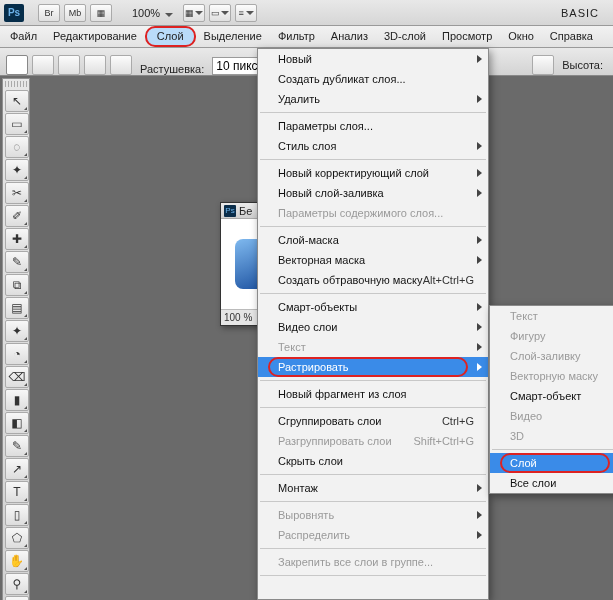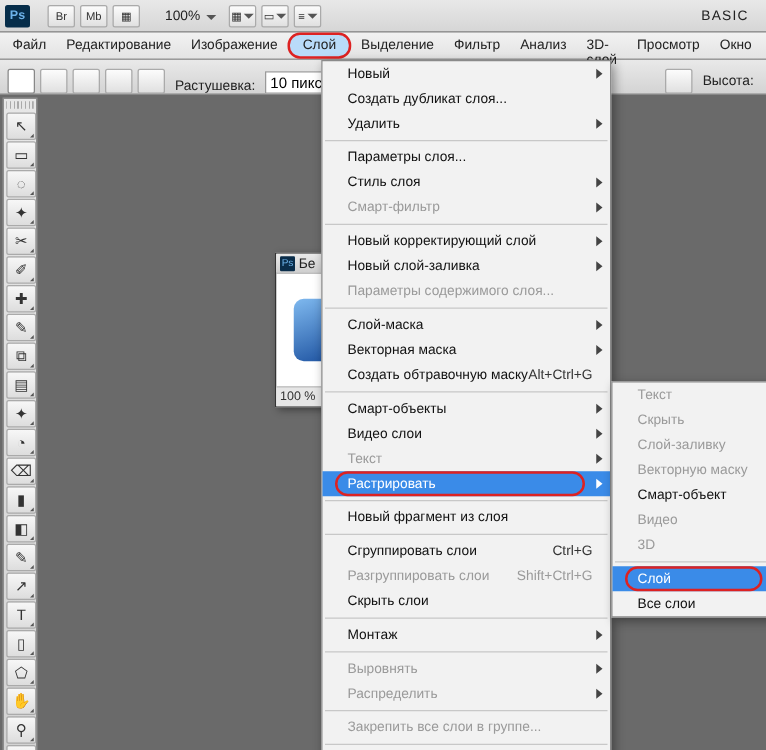--- a/index.html
+++ b/index.html
@@ -63,21 +63,20 @@
   <span class="zoom"><span>100%</span> <span class="dd-car"></span></span>
   <div class="tb-btn">▦<span class="dd-car"></span></div>
   <div class="tb-btn">▭<span class="dd-car"></span></div>
   <div class="tb-btn">≡<span class="dd-car"></span></div>
   <span class="basic">BASIC</span>
 </div>
 
 <div class="menubar" id="menubar">
     <div class="menu-item">Файл</div>
     <div class="menu-item">Редактирование</div>
-    <div class="menu-item">Изображение</div>
     <div class="menu-item hl">Слой</div>
     <div class="menu-item">Выделение</div>
     <div class="menu-item">Фильтр</div>
     <div class="menu-item">Анализ</div>
     <div class="menu-item">3D-слой</div>
     <div class="menu-item">Просмотр</div>
     <div class="menu-item">Окно</div>
     <div class="menu-item">Справка</div>
   </div>
 
@@ -146,24 +145,20 @@
       <span class="arrow"></span>
     </div>
     <div class="sep"></div>
     <div class="row">
       <span>Параметры слоя...</span>
     </div>
     <div class="row">
       <span>Стиль слоя</span>
       <span class="arrow"></span>
     </div>
-    <div class="row disabled">
-      <span>Смарт-фильтр</span>
-      <span class="arrow"></span>
-    </div>
     <div class="sep"></div>
     <div class="row">
       <span>Новый корректирующий слой</span>
       <span class="arrow"></span>
     </div>
     <div class="row">
       <span>Новый слой-заливка</span>
       <span class="arrow"></span>
     </div>
     <div class="row disabled">
@@ -235,21 +230,21 @@
     </div>
     <div class="sep"></div>
     <div class="row disabled"></div>
   </div>
 
 <div class="menu" id="menu-sub">
     <div class="row disabled">
       <span>Текст</span>
     </div>
     <div class="row disabled">
-      <span>Скрыть</span>
+      <span>Фигуру</span>
     </div>
     <div class="row disabled">
       <span>Слой-заливку</span>
     </div>
     <div class="row disabled">
       <span>Векторную маску</span>
     </div>
     <div class="row">
       <span>Смарт-объект</span>
     </div>

